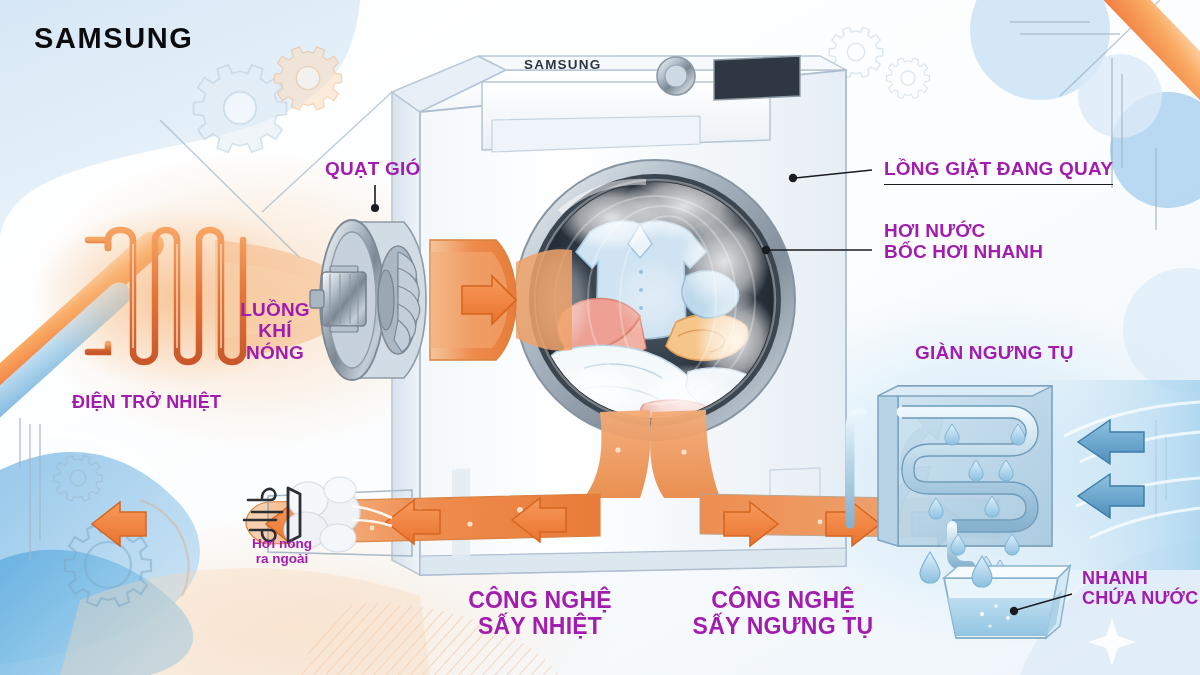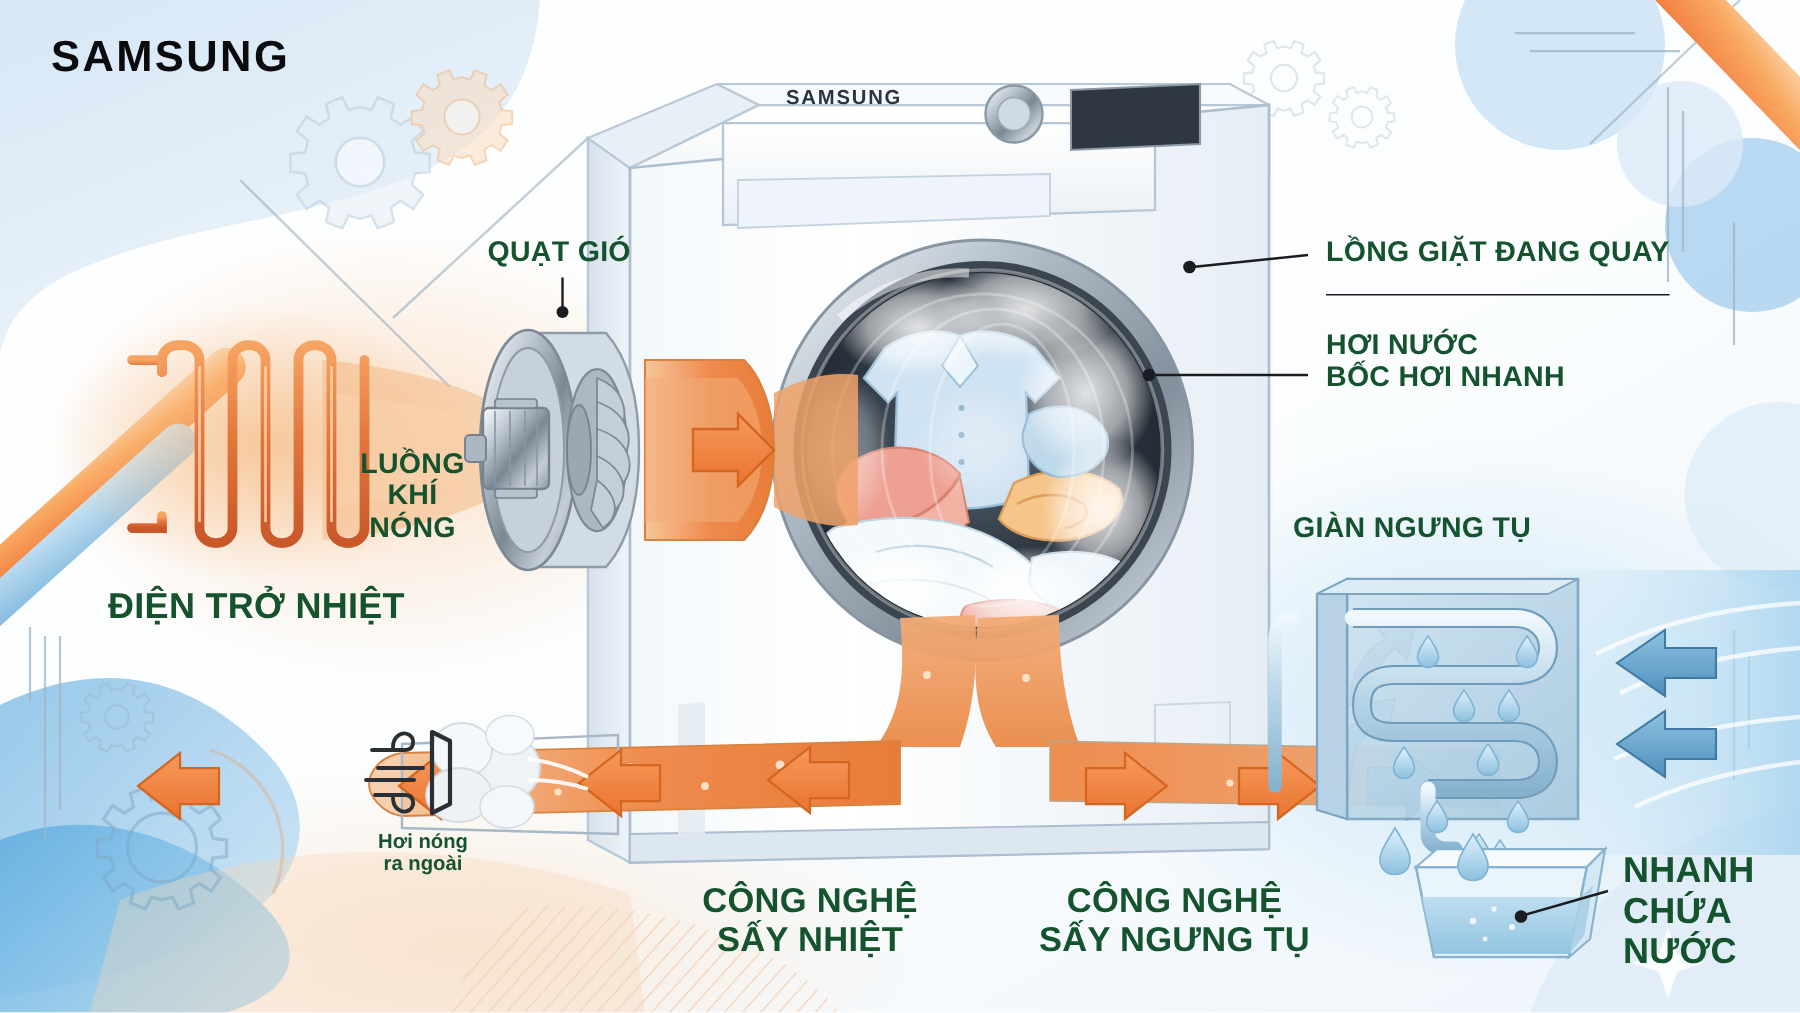--- a/index.html
+++ b/index.html
@@ -10,30 +10,30 @@
     background:#ffffff;
     position:relative;
   }
   #stage { position:absolute; inset:0; width:1200px; height:675px; overflow:hidden; }
   .layer { position:absolute; inset:0; width:1200px; height:675px; }
   svg.layer { display:block; }
 
   
   .lbl {
     position:absolute;
-    color:#14532d;
+    color:#a21caf;
     font-weight:700;
     letter-spacing:.2px;
     line-height:1.12;
     white-space:pre-line;
   }
   .lbl.big  { font-size:19px; }
-  .lbl.mid  { font-size:24px; }
-  .lbl.lower{ font-weight:600; font-size:13.5px; letter-spacing:0;margin-top:17px; }
-  .lbl.underl { padding-bottom:17px; border-bottom:1.6px solid #1a1c20; }
+  .lbl.mid  { font-size:18px; }
+  .lbl.lower{ font-weight:600; font-size:13.5px; letter-spacing:0; }
+  .lbl.underl { padding-bottom:5px; border-bottom:1.6px solid #1a1c20; }
   .lbl.ctr { text-align:center; }
 
   .brand {
     position:absolute; left:34px; top:22px;
     font-size:29px; font-weight:800; letter-spacing:1.6px;
     color:#0b0b0d; font-family:"Liberation Sans", sans-serif;
   }
 </style>
 </head>
 <body>
@@ -564,21 +564,21 @@
 KHÍ
 NÓNG</div>
 
   <div class="lbl mid" style="left:72px; top:392px;">ĐIỆN TRỞ NHIỆT</div>
 
   <div class="lbl big underl" style="left:884px; top:158px;">LỒNG GIẶT ĐANG QUAY</div>
 
   <div class="lbl big" style="left:884px; top:220px;">HƠI NƯỚC
 BỐC HƠI NHANH</div>
 
-  <div class="lbl big" style="left:862px; top:342px;">GIÀN NGƯNG TỤ</div>
+  <div class="lbl big" style="left:915px; top:342px;">GIÀN NGƯNG TỤ</div>
 
   <div class="lbl mid" style="left:1082px; top:568px;">NHANH
 CHỨA NƯỚC</div>
 
   <div class="lbl lower ctr" style="left:232px; top:536px; width:100px;">Hơi nóng
 ra ngoài</div>
 
   <div class="lbl big ctr" style="left:440px; top:588px; width:200px; font-size:23px;">CÔNG NGHỆ
 SẤY NHIỆT</div>
 

